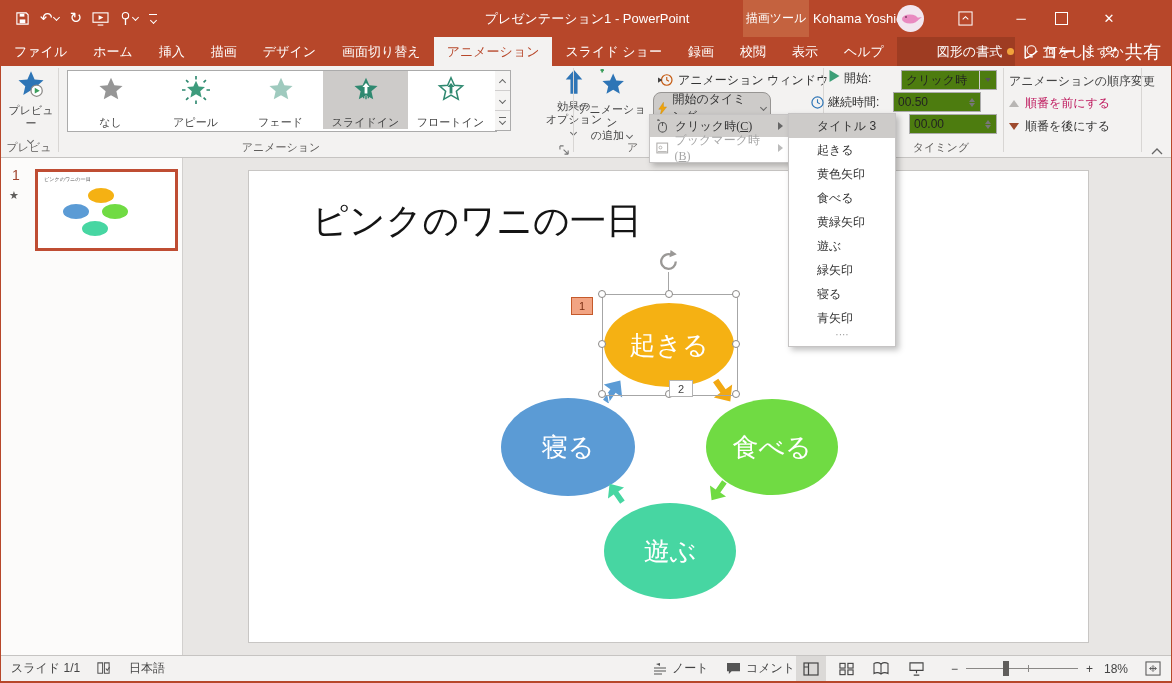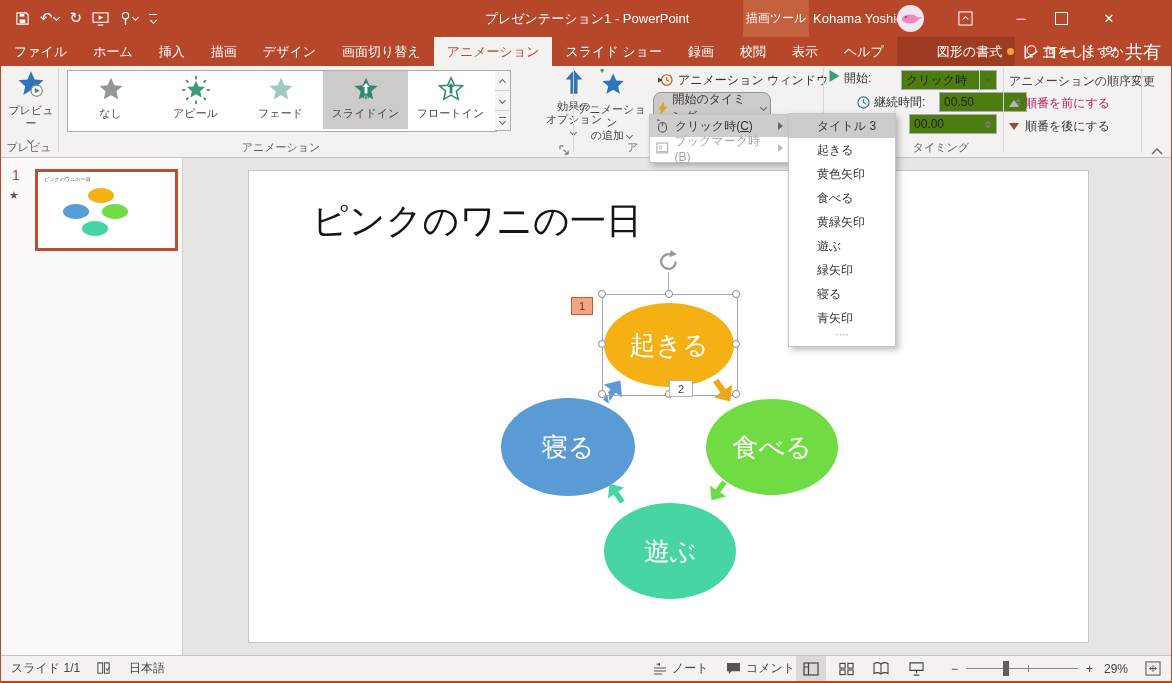--- a/index.html
+++ b/index.html
@@ -24,21 +24,21 @@
   .tab.ctx{background:#9E3C22;padding-left:40px;}
   #tellme{display:flex;align-items:center;gap:6px;padding:0 10px;}
   #tab-right{position:absolute;right:10px;top:37px;height:29px;display:flex;align-items:center;gap:8px;color:#fff;font-size:18px;}
   .dot{width:7px;height:7px;border-radius:50%;background:#F2A33C;}
   
   #ribbon{left:0;top:66px;width:1172px;height:91px;background:#F3F2F1;border-bottom:1px solid #C6C4C2;}
   .vsep{position:absolute;top:2px;width:1px;height:84px;background:#D8D6D4;}
   .gname{position:absolute;top:74px;font-size:11px;color:#605E5C;text-align:center;}
   .rbtn-label{font-size:11px;color:#444;text-align:center;line-height:13px;}
   .gal-frame{background:#fff;border:1px solid #ABABAB;display:flex;}
-  .gal-item{width:85px;height:58px;display:flex;flex-direction:column;align-items:center;justify-content:flex-start;padding-top:5px;box-sizing:border-box;}
+  .gal-item{width:85px;height:58px;display:flex;flex-direction:column;align-items:center;justify-content:space-between;padding-top:5px;box-sizing:border-box;}
   .gal-item.sel{background:#CDCBC9;}
   .gal-item .rbtn-label{margin-top:3px;}
   .scrollcell{width:15px;height:19px;border-bottom:1px solid #D0CECE;display:flex;align-items:center;justify-content:center;background:#F5F4F3;}
   .chevg{display:inline-block;width:6px;height:6px;position:relative;}
   .chevg:after{content:"";position:absolute;left:0;top:0;width:4px;height:4px;border-right:1px solid #666;border-bottom:1px solid #666;}
   .up:after{transform:rotate(-135deg);top:2px;}
   .dn:after{transform:rotate(45deg);}
   .menu-btn{display:flex;align-items:center;gap:5px;font-size:12px;color:#333;padding:0 4px;box-sizing:border-box;}
   .menu-btn.pressed{background:#CDCBC9;border:1px solid #979593;}
   .combo{background:#4d7c0f;border:1px solid #ABABAB;font-size:12px;color:#222;display:flex;align-items:center;box-sizing:border-box;}
@@ -283,21 +283,21 @@
           <path d="M0 0l10 6-10 6z" fill="#3C9E77"></path>
         </svg>
       <span>開始:</span>
       <div class="combo" style="width:96px;height:20px;margin-left:auto;">
         <span class="val">クリック時</span>
         <span class="dd">
             <span class="tri-dn" style="border-top-color:#555;border-left-width:3px;border-right-width:3px;"></span>
           </span>
       </div>
     </div>
-    <div class="abs" style="left:856px;top:26px;width:170px;height:20px;display:flex;align-items:center;gap:4px;font-size:12px;color:#333;">
+    <div class="abs" style="left:810px;top:26px;width:170px;height:20px;display:flex;align-items:center;gap:4px;font-size:12px;color:#333;">
       <svg width="13" height="13" viewBox="0 0 14 14">
           <circle cx="7" cy="7" r="6" fill="none" stroke="#2E75B6" stroke-width="1.3"></circle>
           <path d="M7 3.5V7l2.5 1.5" fill="none" stroke="#2E75B6" stroke-width="1.2"></path>
         </svg>
       <span>継続時間:</span>
       <div class="combo spin" style="width:88px;height:20px;margin-left:auto;">
         <span class="val">00.50</span>
         <span class="dd">
             <span class="spn u"></span>
             <span class="spn d"></span>
@@ -326,21 +326,21 @@
       <span>順番を後にする</span>
     </div>
     <div class="vsep" style="left:1140px;"></div>
     <div class="abs" style="left:1150px;top:76px;">
       <svg width="12" height="9" viewBox="0 0 12 9">
           <path d="M1 7l5-5 5 5" fill="none" stroke="#666" stroke-width="1.3"></path>
         </svg>
     </div>
   </div>
 
-  <div class="abs menu-panel" style="left:648px;top:114px;width:139px;height:47px;">
+  <div class="abs menu-panel" style="left:648px;top:114px;width:139px;height:47px;font-family:Liberation Serif, serif;">
     <div class="mi hl">
       <svg width="13" height="14" viewBox="0 0 14 16">
           <rect x="2.5" y="4" width="9" height="11" rx="4.5" fill="none" stroke="#555" stroke-width="1.2"></rect>
           <path d="M7 4v4" stroke="#555" stroke-width="1.2"></path>
           <path d="M1 1.5h3M2 0v1.5" stroke="#555" stroke-width="1"></path>
         </svg>
       <span><span>クリック時(</span><u>C</u><span>)</span></span>
       <span class="arr"></span>
     </div>
     <div class="mi dis">
@@ -492,21 +492,21 @@
             <path d="M8 9v3M5 14h6" stroke="#444" stroke-width="1.2"></path>
           </svg>
       </span>
     </div>
 
     <div class="item" style="left:950px;">−</div>
     <div class="item" style="left:965px;top:12px;width:112px;height:1px;background:#8A8886;"></div>
     <div class="item" style="left:1027px;top:9px;width:1px;height:7px;background:#8A8886;"></div>
     <div class="item" style="left:1002px;top:5px;width:6px;height:15px;background:#605E5C;"></div>
     <div class="item" style="left:1085px;">+</div>
-    <div class="item" style="left:1103px;">29%</div>
+    <div class="item" style="left:1103px;">18%</div>
     <div class="item" style="left:1144px;">
       <svg width="16" height="15" viewBox="0 0 17 16">
           <rect x="1" y="1" width="15" height="14" fill="none" stroke="#555" stroke-width="1.1"></rect>
           <path d="M5 8h7M8.5 4.5v7M5 8l2-2M5 8l2 2M12 8l-2-2M12 8l-2 2" stroke="#555" stroke-width="1"></path>
         </svg>
     </div>
   </div>
   <div id="redline" class="abs"></div>
 </div>
 

